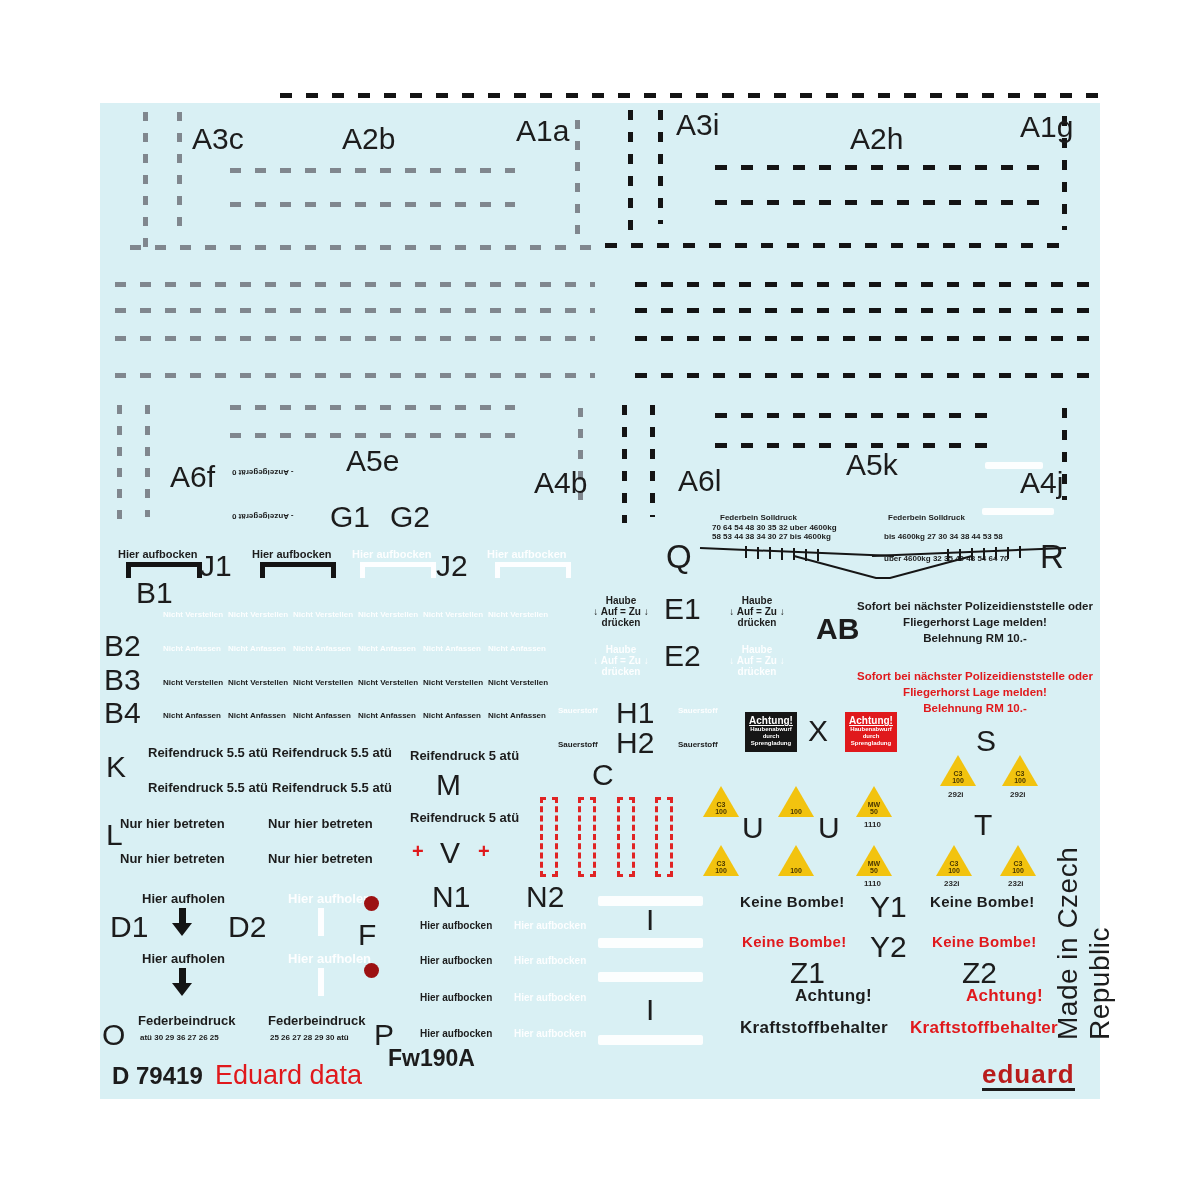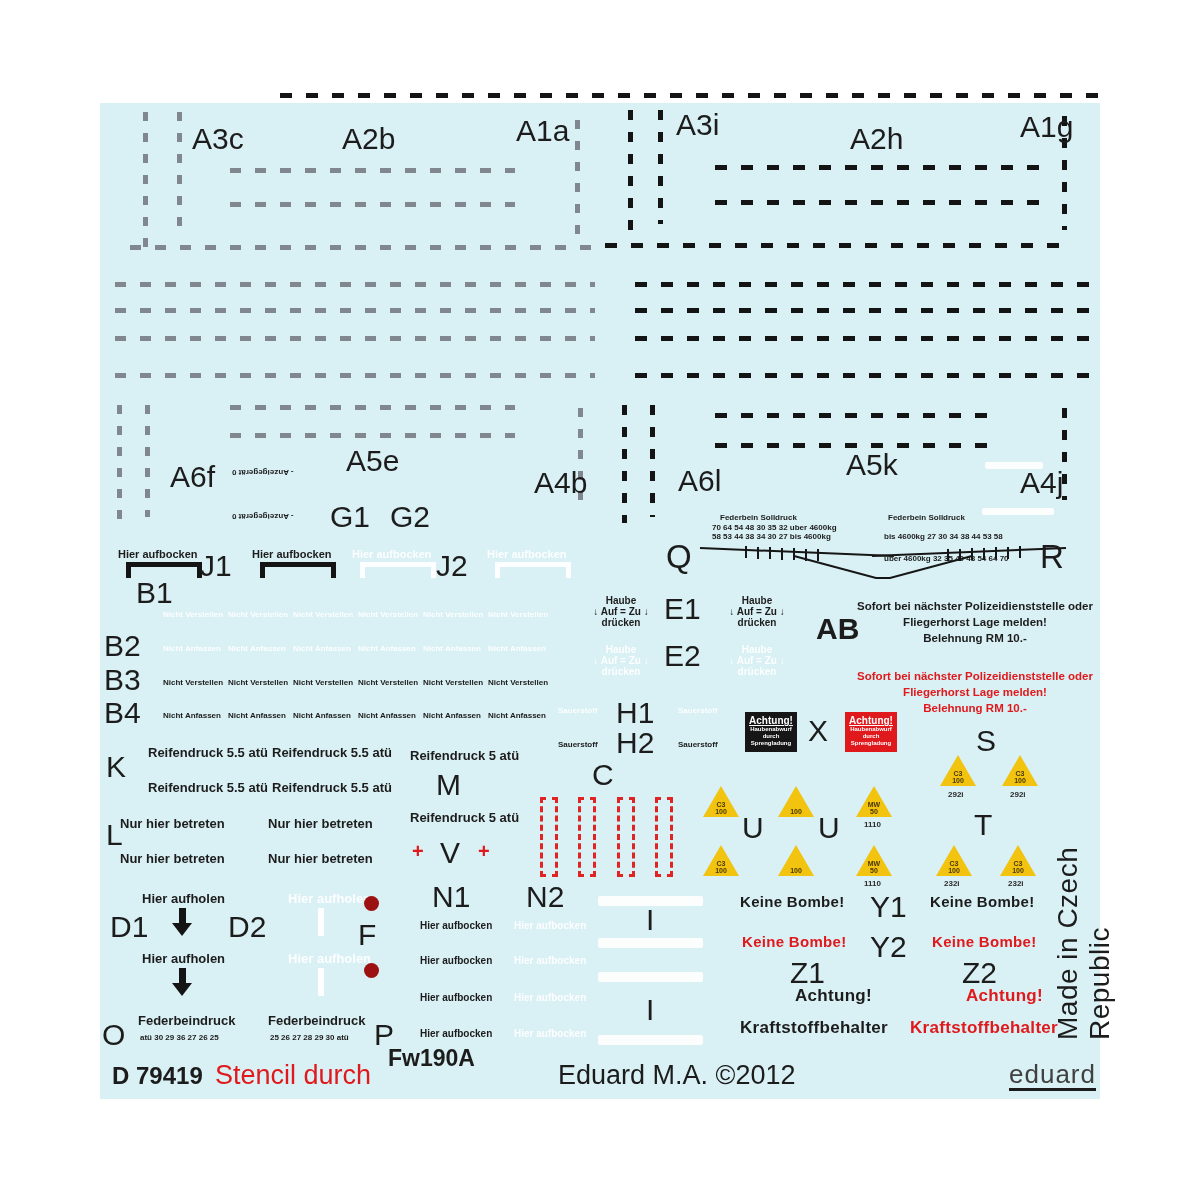--- a/index.html
+++ b/index.html
@@ -47,22 +47,22 @@
   .sofort{position:absolute;width:260px;text-align:center;font-weight:bold;font-size:11.5px;
           line-height:16px;color:#1c1c1c;}
   .wbar{position:absolute;background:rgba(255,255,255,.9);border-radius:2px;}
   .vert-note{position:absolute;writing-mode:vertical-rl;transform:rotate(180deg);
              font-size:28px;color:#1c1c1c;letter-spacing:.5px;}
   .flip{display:inline-block;transform:rotate(180deg);}
   .footer-code{position:absolute;font-size:24px;font-weight:bold;color:#1c1c1c;}
   .footer-title{position:absolute;font-size:27px;color:#e0191c;}
   .footer-subject{position:absolute;font-size:23px;font-weight:bold;color:#1c1c1c;}
   .footer-brand{position:absolute;font-size:27px;color:#1c1c1c;}
-  .footer-logo{position:absolute;font-size:26px;font-weight:normal;color:#404040;
-               border-bottom:3px solid #1c1c1c;letter-spacing:1px;line-height:28px;margin-left:27px;}
+  .footer-logo{position:absolute;font-size:26px;font-weight:bold;color:#b91c1c;
+               border-bottom:3px solid #1c1c1c;letter-spacing:1px;line-height:28px;}
   svg{position:absolute;overflow:visible;}
 </style>
 </head>
 <body>
 
 <div class="page">
   <div class="sheet"></div>
 
   <div class="dash-h black" style="left:280px;top:93px;width:822px;"></div>
 
@@ -358,22 +358,18 @@
   <span class="stn xl red" style="left:910px;top:1022px;">Kraftstoffbehalter</span>
 
   <span class="lbl" style="left:102px;top:1020px;">O</span>
   <span class="stn md" style="left:138px;top:1015px;">Federbeindruck</span>
   <span class="stn sm" style="left:140px;top:1033px;">atü  30  29  36  27  26  25</span>
   <span class="stn md" style="left:268px;top:1015px;">Federbeindruck</span>
   <span class="stn sm" style="left:270px;top:1033px;">25  26  27  28  29  30  atü</span>
   <span class="lbl" style="left:374px;top:1020px;">P</span>
 
   <span class="footer-code" style="left:112px;top:1062px;">D 79419</span>
-  <span class="footer-title" style="left:215px;top:1060px;">Stencil durch</span>
+  <span class="footer-title" style="left:215px;top:1060px;">Eduard data</span>
   <span class="footer-subject" style="left:388px;top:1045px;">Fw190A</span>
-  <span class="footer-brand" style="left:558px;top:1060px;">
-    <span>Eduard M.A.</span>
-    <span>©</span><span>2012</span>
-  </span>
   <span class="footer-logo" style="left:982px;top:1060px;">eduard</span>
 
   <div class="vert-note" style="left:1052px;top:740px;height:300px;">Made in Czech Republic</div>
 </div>
 
 </body></html>

